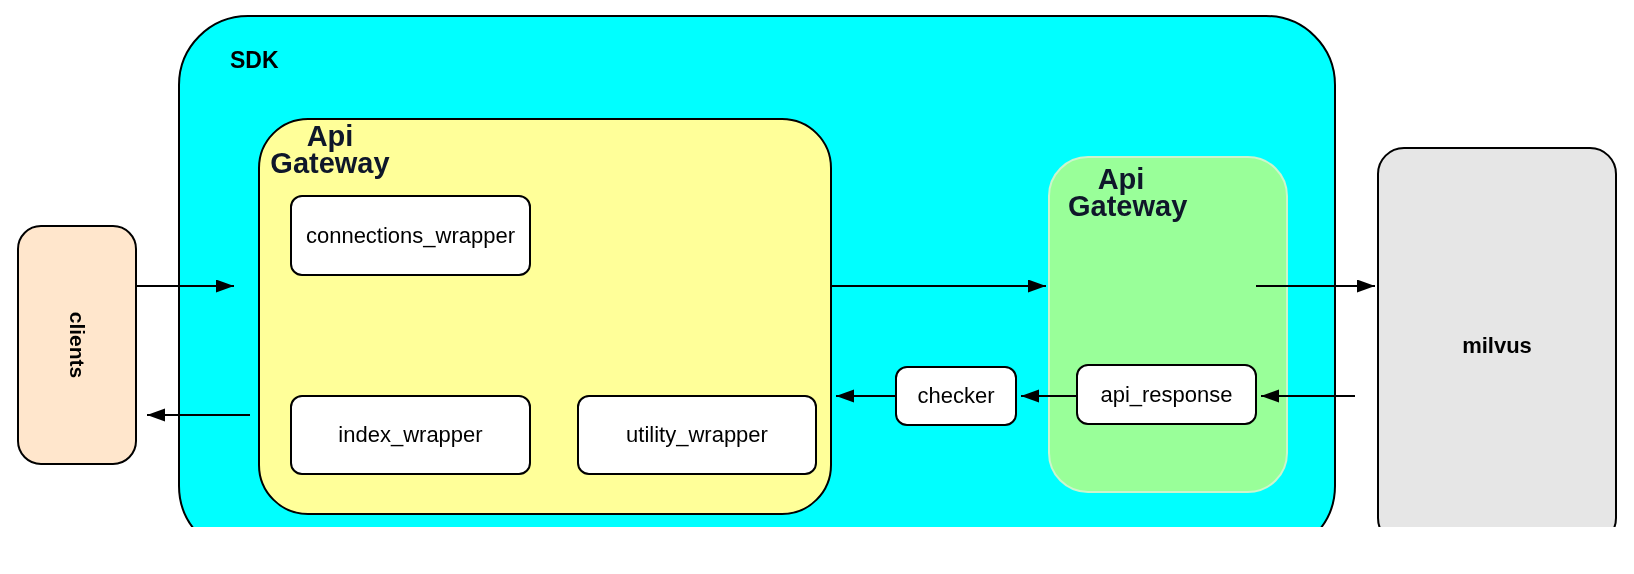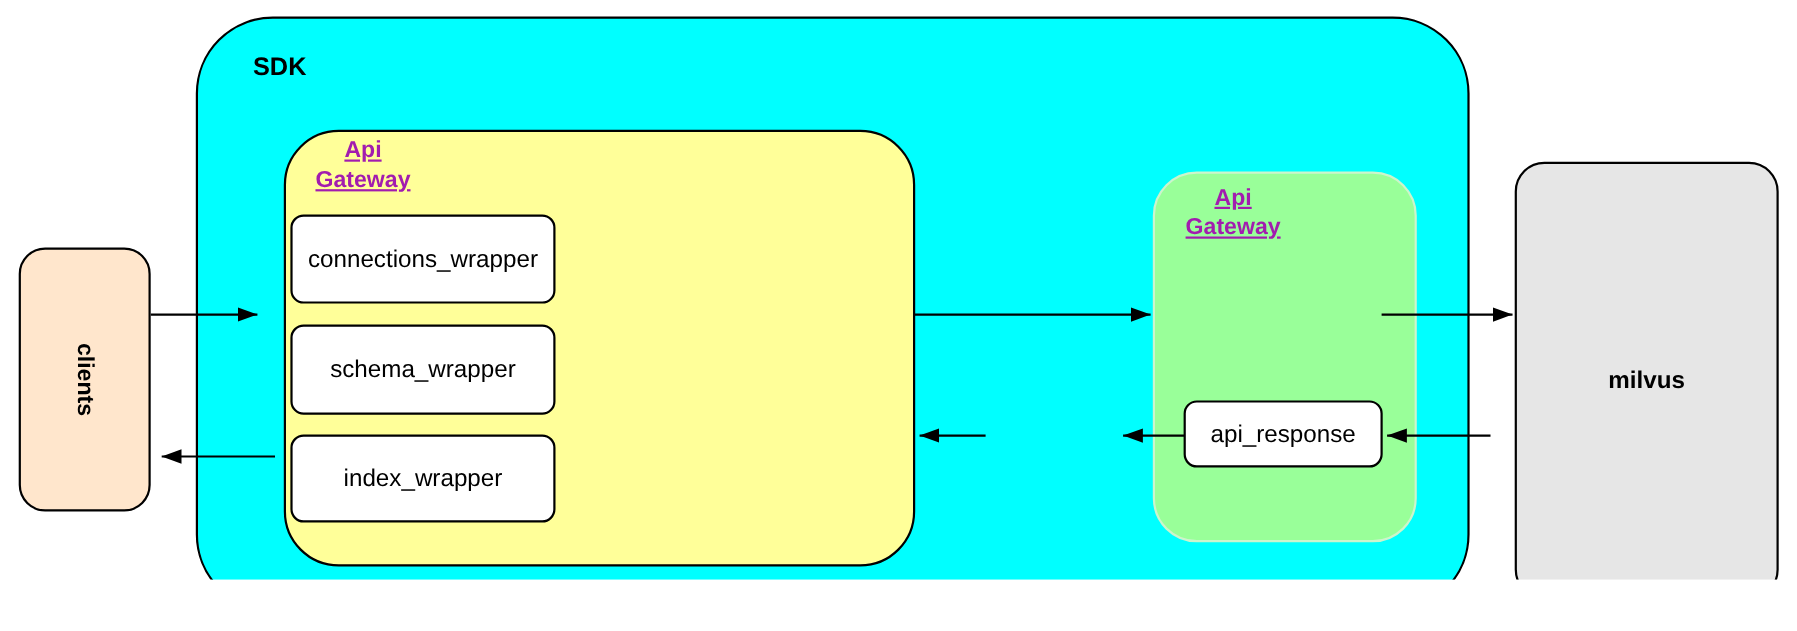--- a/index.html
+++ b/index.html
@@ -44,38 +44,37 @@
     border-radius: 50px;
   }
   .api-gateway {
     left: 1048px; top: 156px; width: 240px; height: 337px;
     background: #99ff99;
     border: 2px solid #ccf5cc;
     border-radius: 40px;
   }
   .container-label {
     position: absolute;
-    font-size: 21px;
+    font-size: 29px;
     font-weight: bold;
     line-height: 27px;
     text-align: center;
-    color: #a21caf;
+    color: #0f172a;
     white-space: pre-line;
-    text-decoration: underline;
   }
   .api-wrapper .container-label { left: 8px; top: 3px; width: 124px; }
   .api-gateway .container-label { left: 18px; top: 8px; width: 106px; }
   
   .node {
     background: #ffffff;
     border-radius: 12px;
     font-size: 22px;
     color: #000;
   }
-  .m-col1 { left: 264px; width: 241px; }
+  .m-col1 { left: 290px; width: 241px; }
   .m-col2 { left: 577px; width: 240px; }
   .m-row1 { top: 195px; height: 81px; }
   .m-row2 { top: 295px; height: 82px; }
   .m-row3 { top: 395px; height: 80px; }
   .checker-node   { left: 895px;  top: 366px; width: 122px; height: 60px; }
   .api-request    { left: 1076px; top: 256px; width: 181px; height: 60px; }
   .api-response   { left: 1076px; top: 364px; width: 181px; height: 61px; }
   .clients-node {
     left: 17px; top: 225px; width: 120px; height: 240px;
     background: #ffe6cc;
@@ -117,27 +116,30 @@
     <span class="rotated">clients</span>
   </div>
 
   <div class="box api-wrapper">
     <div class="container-label"><span>Api</span><br><span>Gateway</span></div>
   </div>
 
   <div class="box node center m-col1 m-row1">
     <span>connections_wrapper</span>
   </div>
-  <div class="box node center m-col1 m-row2">
-    <span>schema_wrapper</span>
-  </div>
   <div class="box node center m-col1 m-row3">
     <span>index_wrapper</span>
   </div>
+  <div class="box node center m-col2 m-row3">
+    <span>utility_wrapper</span>
+  </div>
 
+  <div class="box node center checker-node">
+    <span>checker</span>
+  </div>
 
   <div class="box api-gateway">
     <div class="container-label"><span>Api</span><br><span>Gateway</span></div>
   </div>
 
   <div class="box node center api-response">
     <span>api_response</span>
   </div>
 
   <div class="box milvus-node center">

